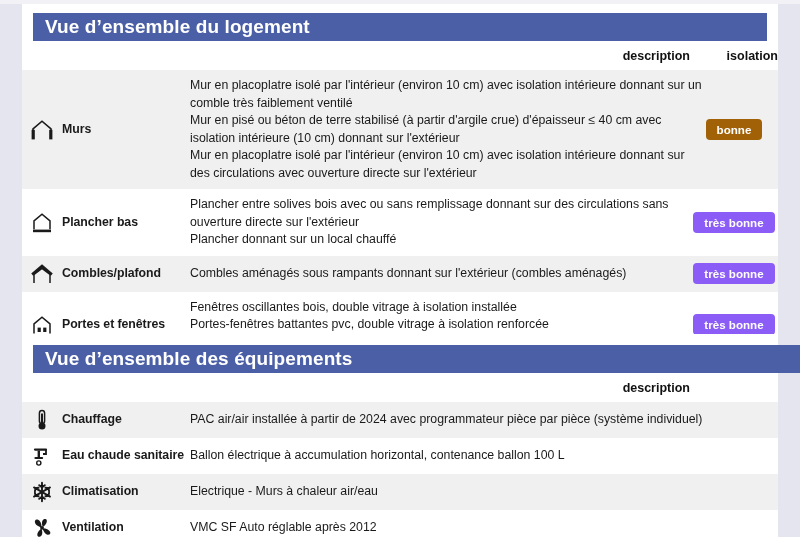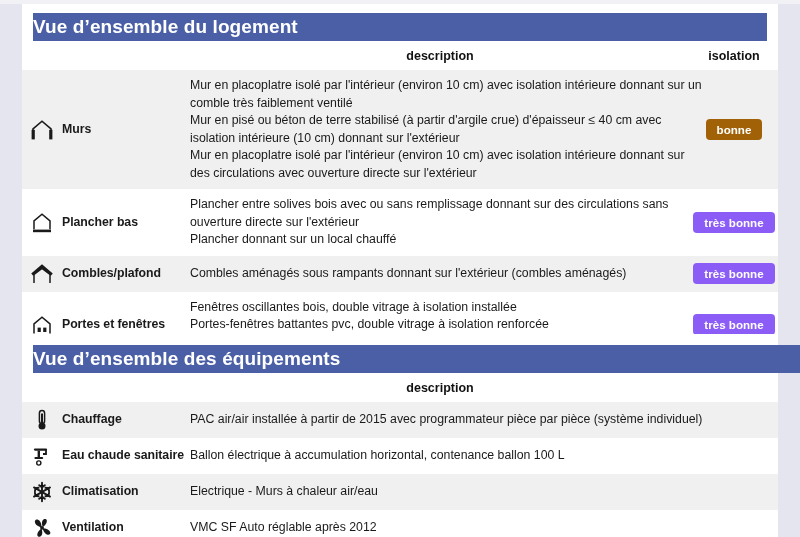--- a/index.html
+++ b/index.html
@@ -41,20 +41,21 @@
   }
 
   
   .banner {
     position: absolute;
     height: 28px;
     background: #4b5fa6;
     color: #ffffff;
     display: flex;
     align-items: center;
+    padding-left: 12px;
     box-sizing: border-box;
     font-size: 19px;
     font-weight: bold;
     letter-spacing: 0.1px;
   }
   .banner-1 { left: 33px; top: 13px;  width: 734px; }
   .banner-2 { left: 33px; top: 345px; width: 790px; }
 
   
   .tbl {
@@ -69,21 +70,21 @@
 
   .col-icon  { width: 40px; }
   .col-label { width: 128px; }
   .col-desc  { width: 500px; }
   .col-iso   { width: 88px; }
 
   .tbl th {
     font-size: 12.5px;
     font-weight: bold;
     color: #111111;
-    text-align: center;
+    text-align: right;
     padding: 4px 0 7px 0;
     background: #ffffff;
     vertical-align: top;
   }
   .th-desc { padding-left: 10px; }
   .th-iso  { text-align: center; margin-top: 36px; }
 
   .tbl td {
     font-size: 12.3px;
     color: #1a1a1a;
@@ -281,21 +282,21 @@
           <span class="icon">
             <svg width="20" height="22" viewBox="0 0 20 22" aria-hidden="true">
               <rect x="7.4" y="1.6" width="5.2" height="13" rx="2.6" fill="none" stroke="#1a1a1a" stroke-width="1.5"></rect>
               <circle cx="10" cy="17" r="3.5" fill="#1a1a1a"></circle>
               <rect x="9" y="4.5" width="2" height="12" fill="#1a1a1a"></rect>
             </svg>
           </span>
         </td>
         <td class="td-label">Chauffage</td>
         <td class="td-desc">
-          <span class="desc-line">PAC air/air installée à partir de 2015 avec programmateur pièce par pièce (système individuel)</span>
+          <span class="desc-line">PAC air/air installée à partir de 2024 avec programmateur pièce par pièce (système individuel)</span>
         </td>
         <td></td>
       </tr>
 
       <tr class="row-plain">
         <td class="td-icon">
           <span class="icon">
             <svg width="22" height="22" viewBox="0 0 22 22" aria-hidden="true">
               <path d="M4 4.6 H15" stroke="#1a1a1a" stroke-width="2.2" fill="none" stroke-linecap="round"></path>
               <path d="M15 4.6 V9 H12" stroke="#1a1a1a" stroke-width="1.8" fill="none"></path>

